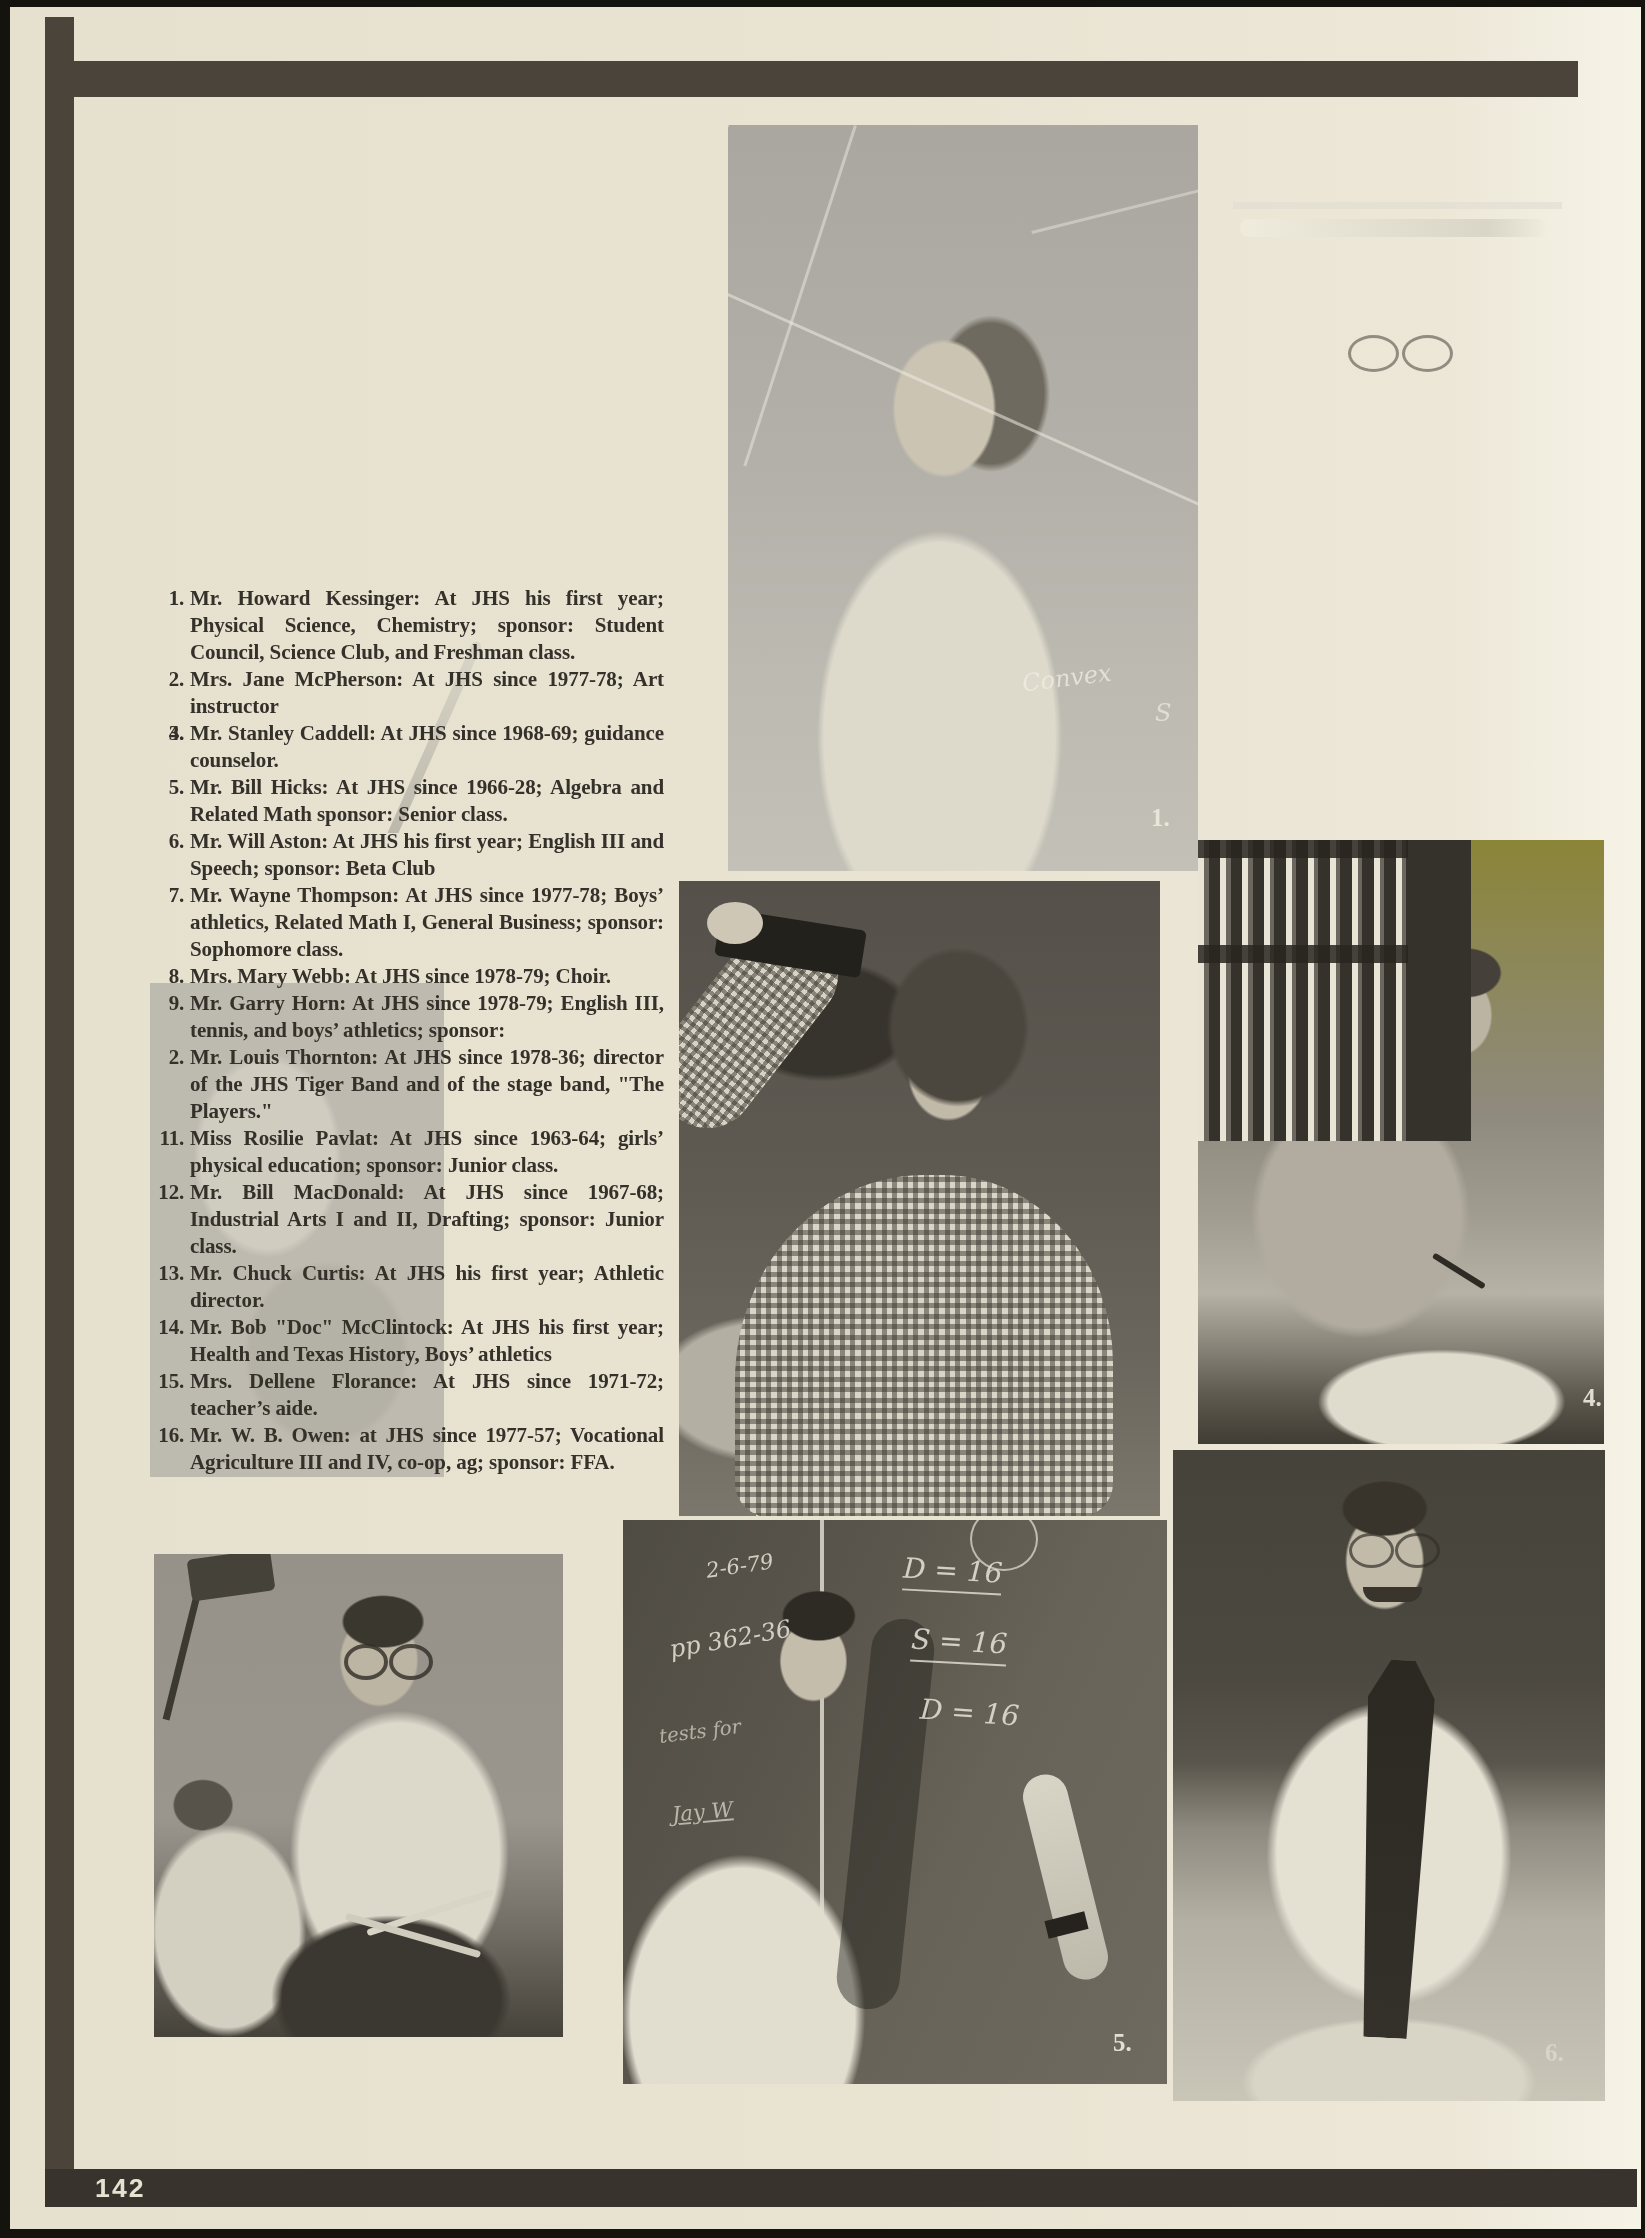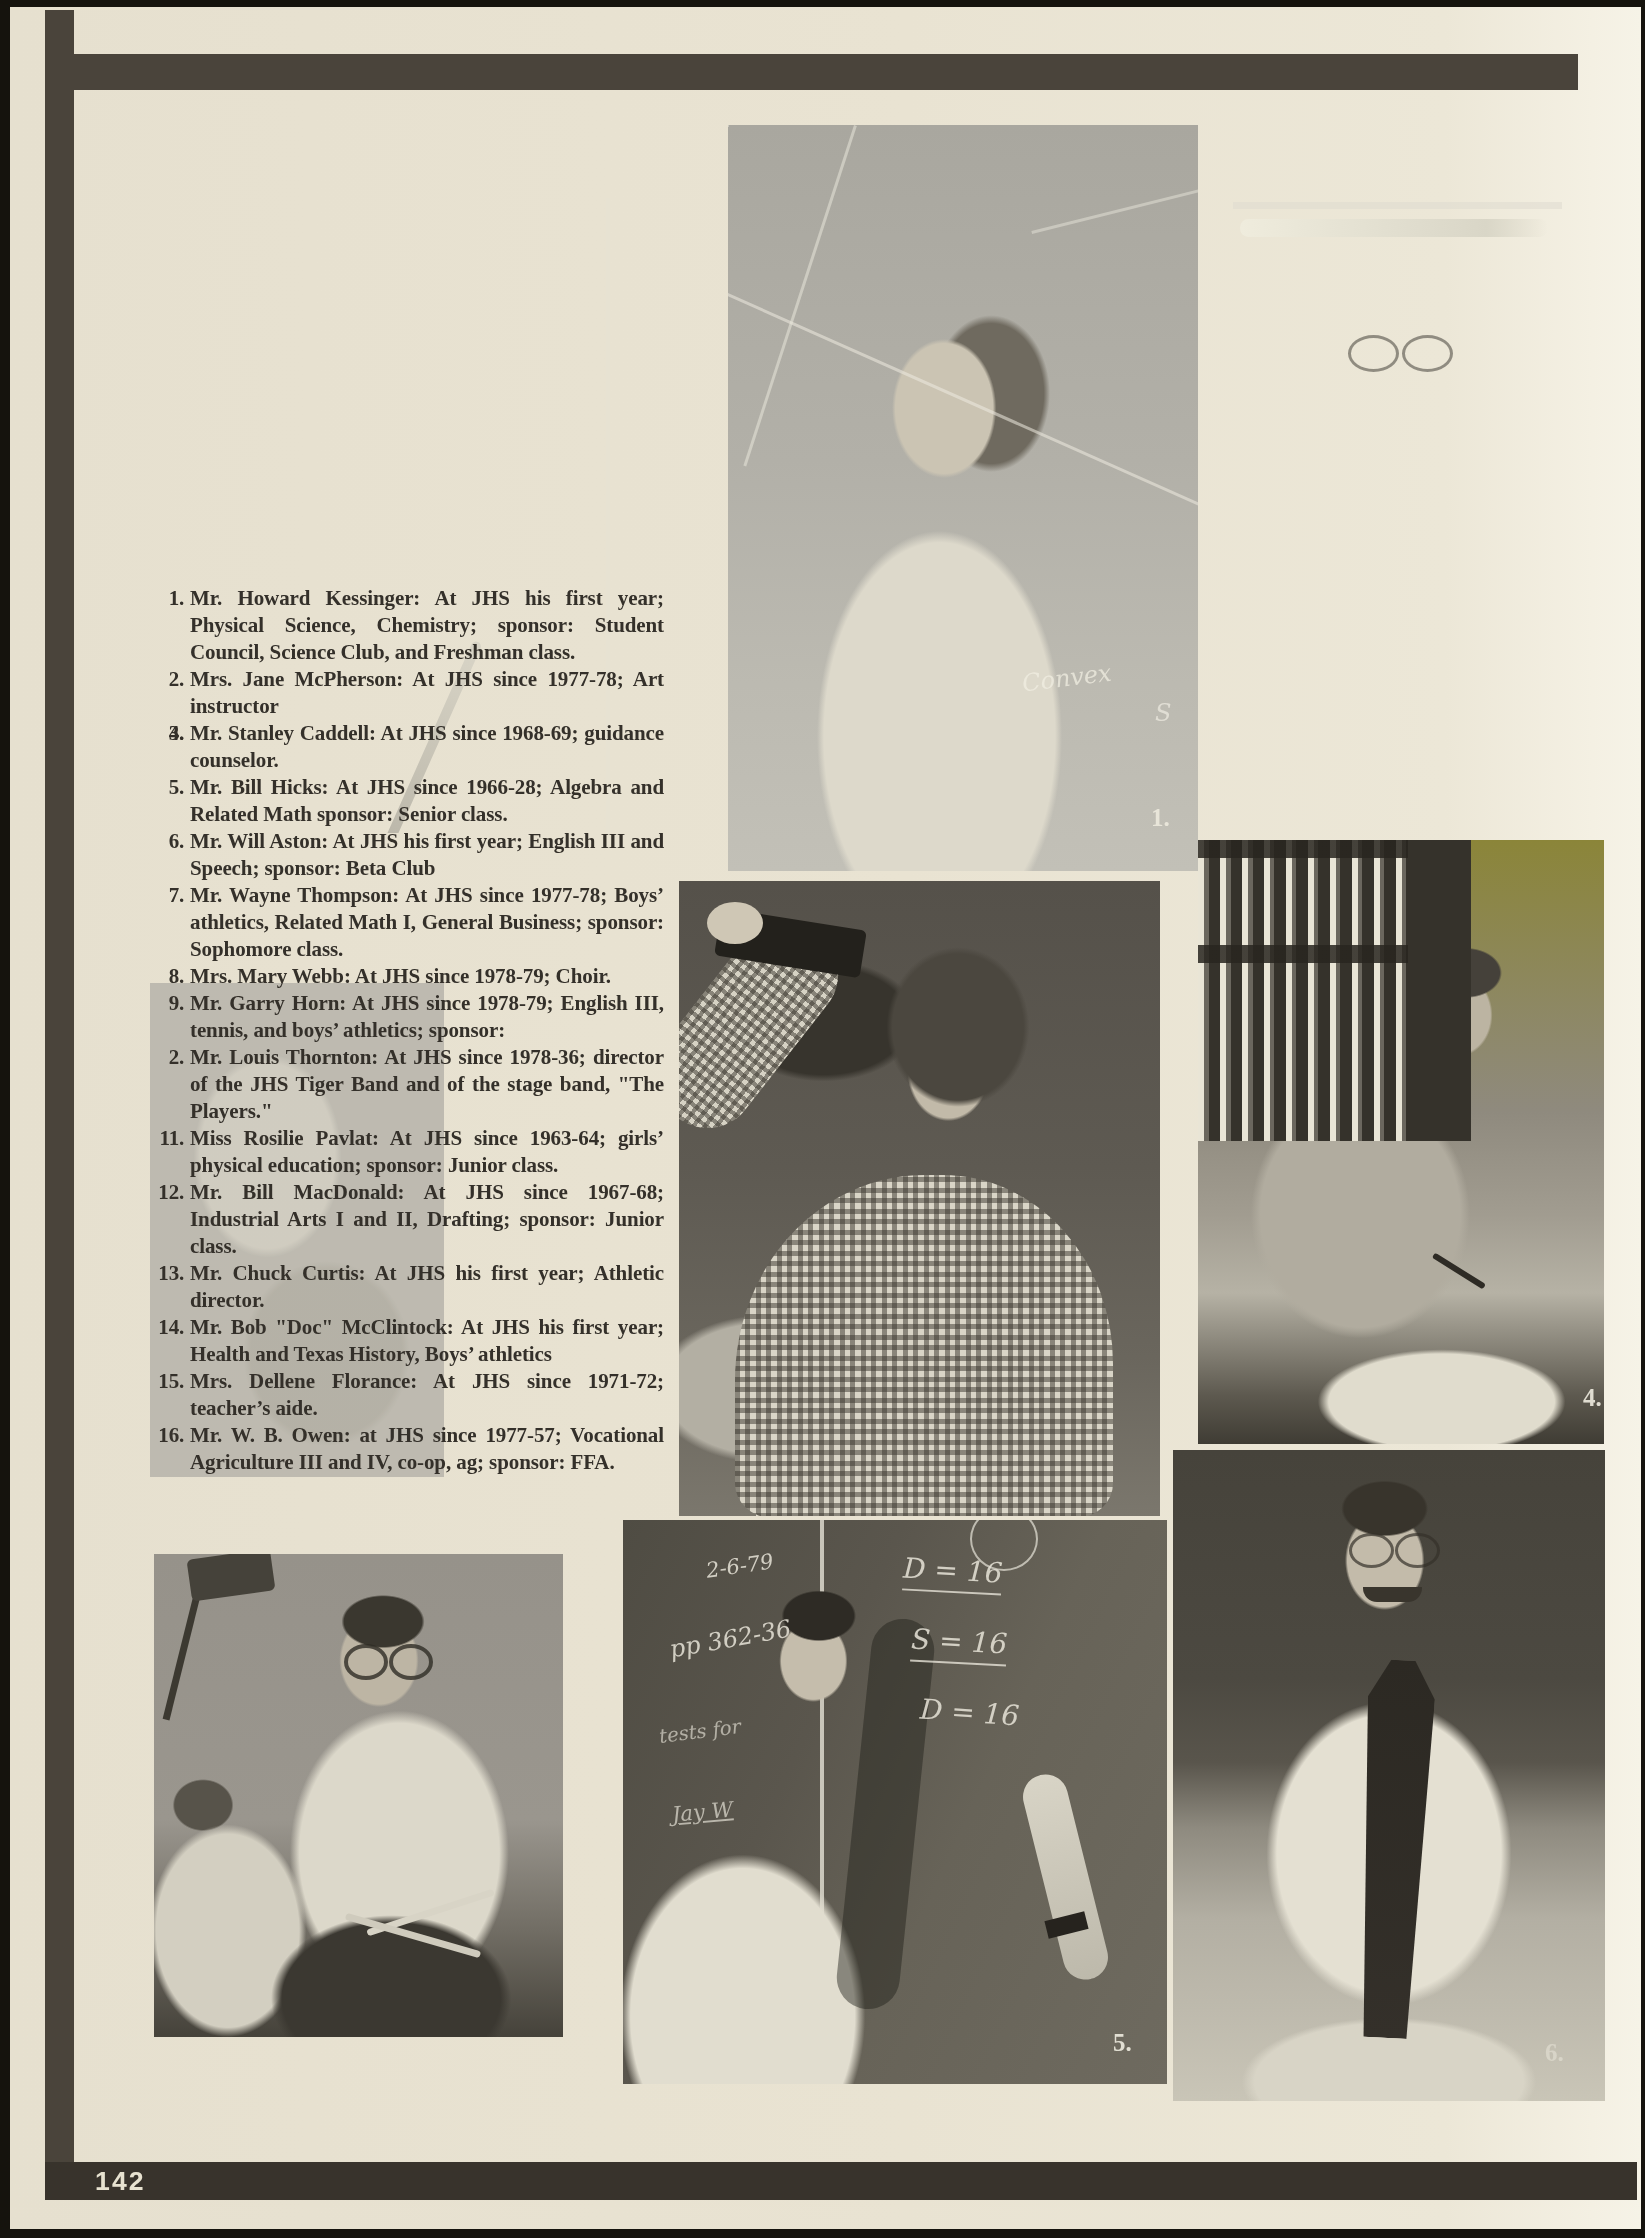--- a/index.html
+++ b/index.html
@@ -2,21 +2,21 @@
 <html style="font-size:11.2px"><head>
 <meta charset="utf-8">
 <style>
   html,body{margin:0;padding:0;background:#111009;}
   #stage{position:relative;width:1645px;height:2239px;background:#15130d;overflow:hidden;
          font-family:"Liberation Serif", serif;}
   
   .paper{position:absolute;left:9.8px;top:7px;width:1631px;height:2222px;
          background:linear-gradient(90deg,#e6e0cf 0%,#e9e3d2 55%,#ece7d7 88%,#f4f0e3 97%,#f6f3e7 100%);}
   
-  .bar{position:absolute;background:#4a443b;}
+  .bar{position:absolute;background:#4a443b;margin-top:7px;}
   .bar-left{left:45px;top:9.8px;width:29px;height:2188px;}
   .bar-top{left:74px;top:54px;width:1504px;height:36px;}
   .bar-bottom{left:45px;top:2162px;width:1592px;height:38px;background:#38332c;}
   .pagenum{position:absolute;left:50px;top:0;height:38px;line-height:39px;
            font-family:"Liberation Sans",sans-serif;font-weight:bold;font-size:26.6px;
            letter-spacing:2.1px;color:#e7e2d0;}
   
   .photo{position:absolute;overflow:hidden;z-index:1;}
   .shape{position:absolute;}
   .photo-num{position:absolute;z-index:6;font-family:"Liberation Serif",serif;font-weight:bold;

